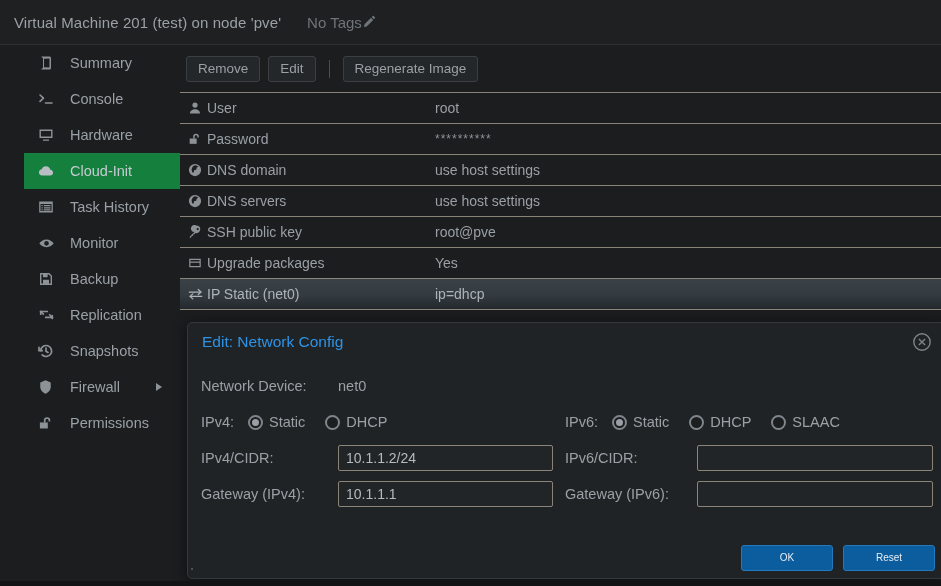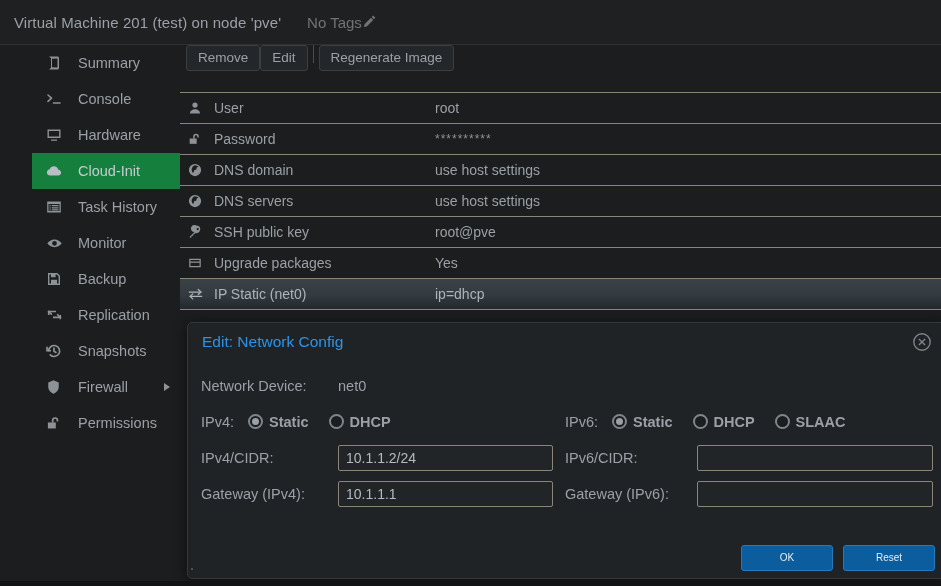--- a/index.html
+++ b/index.html
@@ -23,21 +23,21 @@
   }
   .header-tags {
     margin-left: 26px; font-size: 15px; color: #6f7479;
     display: flex; align-items: center; cursor: pointer;
   }
   .pencil-icon { width: 14px; height: 14px; display: inline-block; }
   .pencil-icon svg { display: block; }
 
   
   .sidebar {
-    position: absolute; left: 8px; top: 45px; width: 180px; height: 541px;
+    position: absolute; left: 0; top: 45px; width: 180px; height: 541px;
     background: #1b1d1f;
     padding-left: 24px;
   }
   .nav-item {
     position: relative;
     height: 36px; display: flex; align-items: center;
     padding-left: 14px; cursor: pointer; color: #9aa0a6;
     font-size: 14.5px;
   }
   .nav-item.selected { background: #15803d; color: #c5cbd1; }
@@ -56,22 +56,22 @@
     border-top: 4.5px solid transparent;
     border-bottom: 4.5px solid transparent;
   }
 
   
   .main {
     position: absolute; left: 180px; top: 45px; width: 761px; height: 541px;
     background: #1b1d1f;
   }
   .toolbar {
-    height: 47px; display: flex; align-items: flex-start;
-    padding: 0 0 0 6px; gap: 0;
+    height: 47px; display: flex; align-items: center;
+    padding: 0 0 0 6px; gap: 8px;
   }
   .tb-btn {
     height: 26px; padding: 0 11px;
     background: #24272a; border: 1px solid #3b3f43; border-radius: 3px;
     color: #9aa0a6; font-size: 13.5px; line-height: 24px;
     cursor: pointer; white-space: nowrap;
     font-family: "Liberation Sans", sans-serif;
   }
   .tb-sep { width: 1px; height: 18px; background: #4a4e52; margin: 0 5px; }
 
@@ -81,21 +81,21 @@
     height: 31px; display: flex; align-items: center;
     border-bottom: 1px solid #8a8578;
     background: #1b1d1f;
     font-size: 14px; color: #9aa0a6;
   }
   .trow.selected {
     background: linear-gradient(to bottom, #3a4147 0%, #333a40 55%, #23282c 100%);
     color: #aeb4b9;
   }
   .tcell-key {
-    width: 255px; display: flex; align-items: center; padding-left: 8px; gap: 11px;
+    width: 255px; display: flex; align-items: center; padding-left: 8px; gap: 4px;
     white-space: nowrap;
   }
   .row-icon { width: 15px; height: 14px; color: #8d9296; display:flex; align-items:center; }
   .trow.selected .row-icon { color: #aeb4b9; }
   .row-icon svg { display: block; }
   .tcell-val { flex: 1; white-space: nowrap; }
   .pw-dots { letter-spacing: 1px; font-size: 12px; color: #8d9296; }
 
   
   .dialog {
@@ -121,21 +121,21 @@
   .form-row { display: flex; height: 29px; align-items: center; margin-bottom: 7px; }
   .col-left { width: 377px; display: flex; align-items: center; padding-left: 13px; }
   .col-right { flex: 1; display: flex; align-items: center; padding-left: 0; }
   .fld-label { color: #9aa0a6; font-size: 14.5px; white-space: nowrap; }
   .lbl-w  { width: 137px; }
   .lbl-w2 { width: 132px; }
   .lbl-narrow { width: 47px; }
   .static-val { color: #9aa0a6; font-size: 14.5px; }
 
   .radio-group { display: flex; align-items: center; gap: 20px; }
-  .radio { display: flex; align-items: flex-start; gap: 6px; cursor: pointer; font-weight: bold; }
+  .radio { display: flex; align-items: flex-end; gap: 6px; cursor: pointer; }
   .radio-dot {
     width: 15px; height: 15px; border-radius: 50%;
     border: 2px solid #7e858b; background: #1b1d1f;
     display: flex; align-items: center; justify-content: center;
   }
   .radio.on .radio-dot::after {
     content: ""; width: 7px; height: 7px; border-radius: 50%; background: #9aa0a6;
   }
   .radio-label { color: #9aa0a6; font-size: 14.5px; }
 

